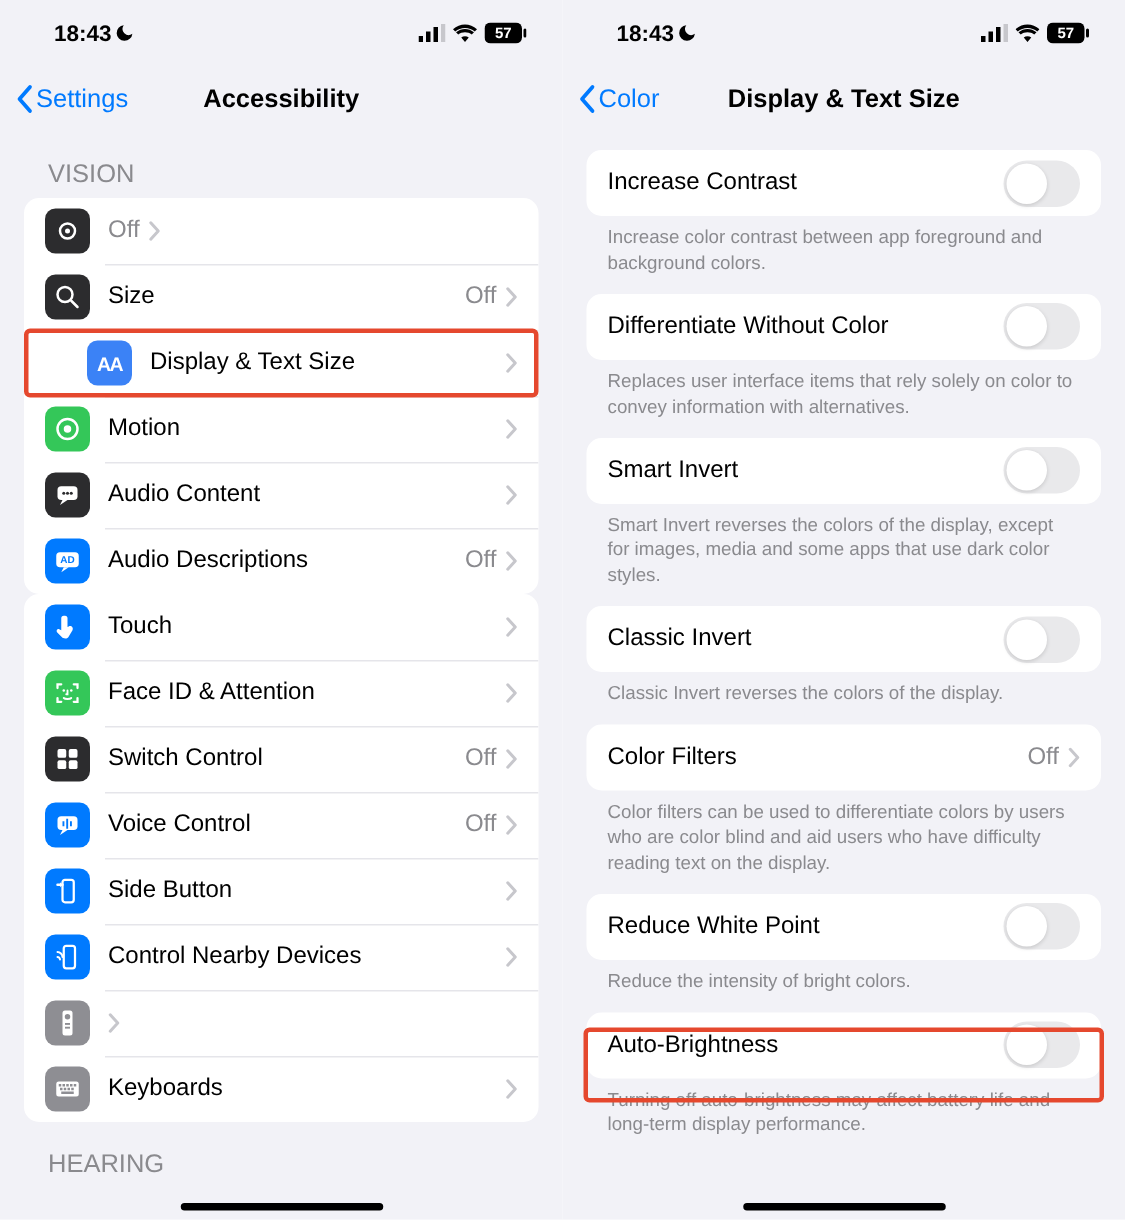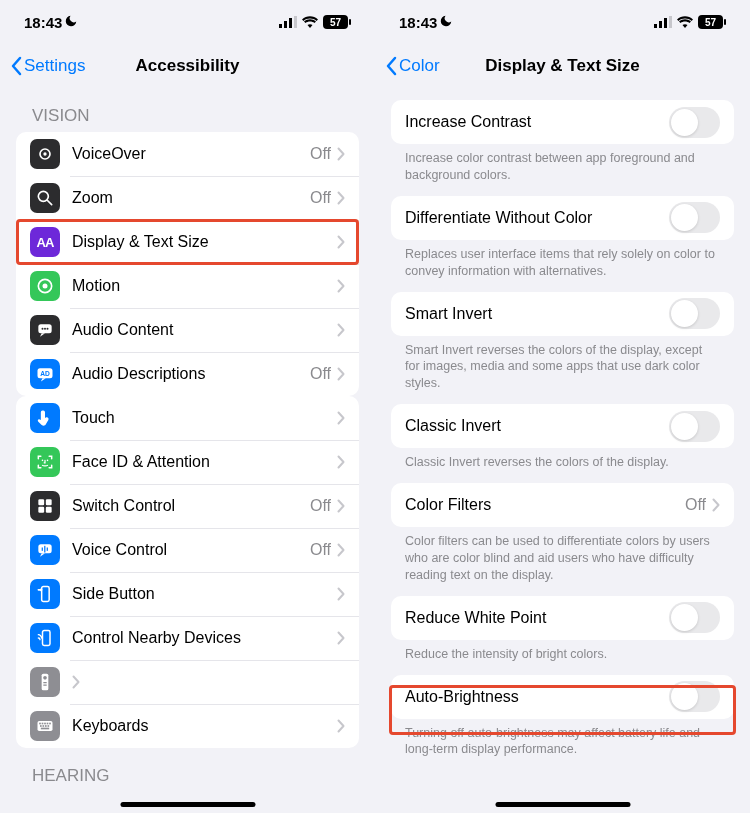--- a/index.html
+++ b/index.html
@@ -21,21 +21,21 @@
     .status-bar {
       height: 44px;
       display: flex;
       align-items: center;
       justify-content: space-between;
       padding: 0 24px;
       font-size: 15px;
       font-weight: 600;
       color: #000;
     }
-    .status-left { display: flex; align-items: flex-start; gap: 2px; }
+    .status-left { display: flex; align-items: center; gap: 2px; margin-left: 12px; }
     .status-right { display: flex; align-items: center; gap: 5px; }
     .nav-bar {
       height: 44px;
       display: flex;
       align-items: center;
       position: relative;
       padding: 0 10px;
     }
     .nav-back {
       display: flex;
@@ -205,45 +205,44 @@
   <div class="scroll">
     <div class="section-header">VISION</div>
     <div class="group" id="left-vision">
         <div class="row">
           <div class="row-icon" style="background: rgb(44, 44, 46);">
             <svg width="20" height="20" viewBox="0 0 24 24">
               <circle cx="12" cy="12" r="6" fill="none" stroke="#fff" stroke-width="2"></circle>
               <circle cx="12" cy="12" r="2" fill="#fff"></circle>
             </svg>
           </div>
-          <div class="row-label">VoiceOver</div>
           <div class="row-value">Off</div>
           <span class="chev">
             <svg width="8" height="14" viewBox="0 0 8 14">
               <path fill="none" stroke="#c7c7cc" stroke-width="2" stroke-linecap="round" stroke-linejoin="round" d="M1.5 1.5L6.5 7l-5 5.5"></path>
             </svg>
           </span>
         </div>
         <div class="row">
           <div class="row-icon" style="background: rgb(44, 44, 46);">
             <svg width="20" height="20" viewBox="0 0 24 24">
               <circle cx="10" cy="10" r="6" fill="none" stroke="#fff" stroke-width="2"></circle>
               <line x1="15" y1="15" x2="20" y2="20" stroke="#fff" stroke-width="2" stroke-linecap="round"></line>
             </svg>
           </div>
-          <div class="row-label">Zoom</div>
+          <div class="row-label">Size</div>
           <div class="row-value">Off</div>
           <span class="chev">
             <svg width="8" height="14" viewBox="0 0 8 14">
               <path fill="none" stroke="#c7c7cc" stroke-width="2" stroke-linecap="round" stroke-linejoin="round" d="M1.5 1.5L6.5 7l-5 5.5"></path>
             </svg>
           </span>
         </div>
         <div class="row">
-          <div class="row-icon" style="background: #6d28d9;">
+          <div class="row-icon" style="background: #3b82f6; margin-left: 28px;">
             <span style="color:#fff;font-size:13px;font-weight:700;letter-spacing:-1px;">AA</span>
           </div>
           <div class="row-label">Display &amp; Text Size</div>
           <span class="chev">
             <svg width="8" height="14" viewBox="0 0 8 14">
               <path fill="none" stroke="#c7c7cc" stroke-width="2" stroke-linecap="round" stroke-linejoin="round" d="M1.5 1.5L6.5 7l-5 5.5"></path>
             </svg>
           </span>
         </div>
         <div class="row">

